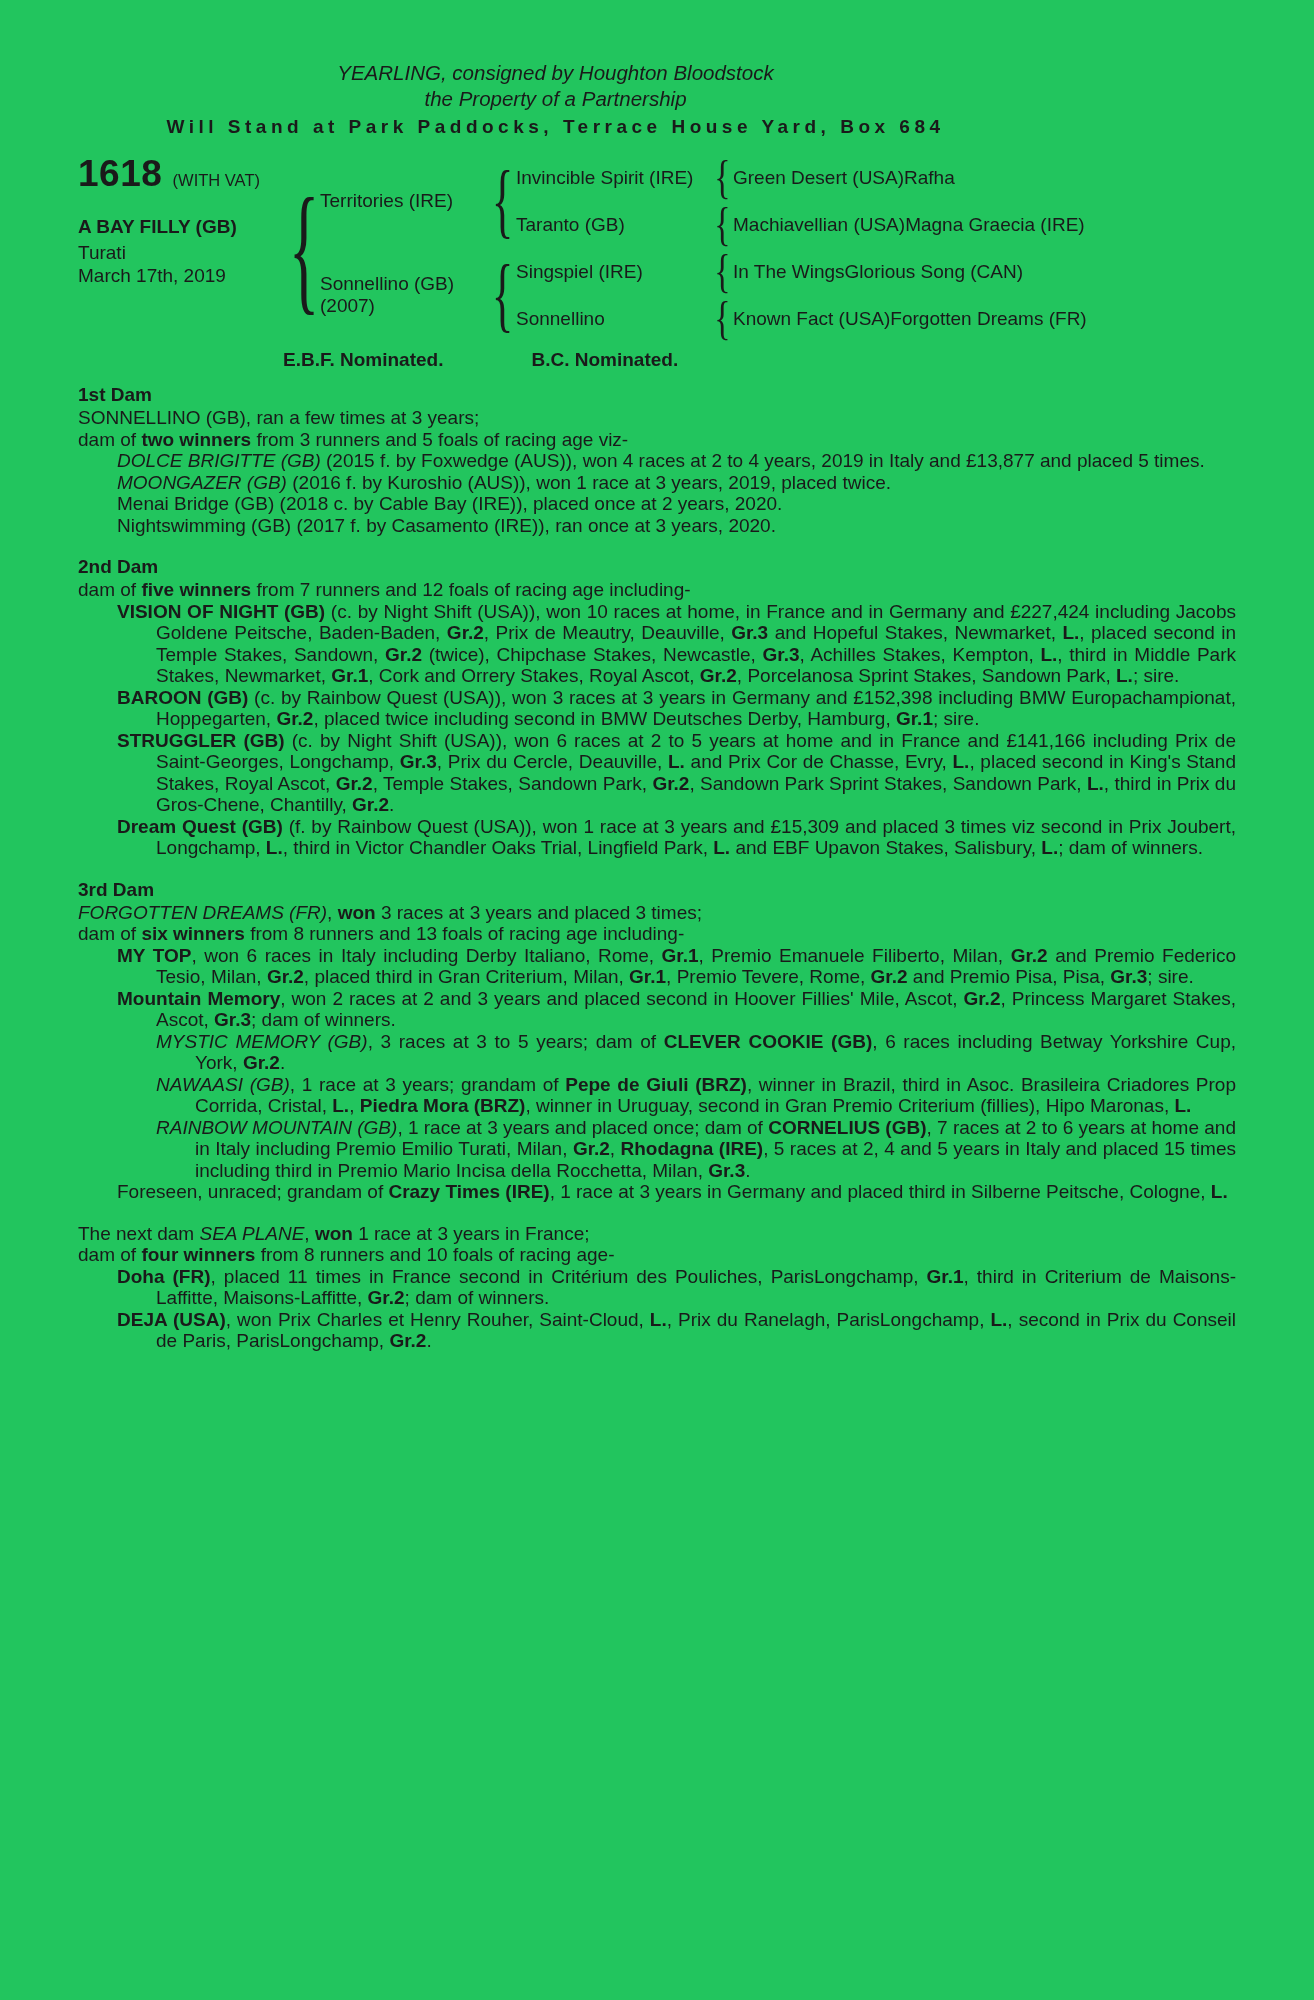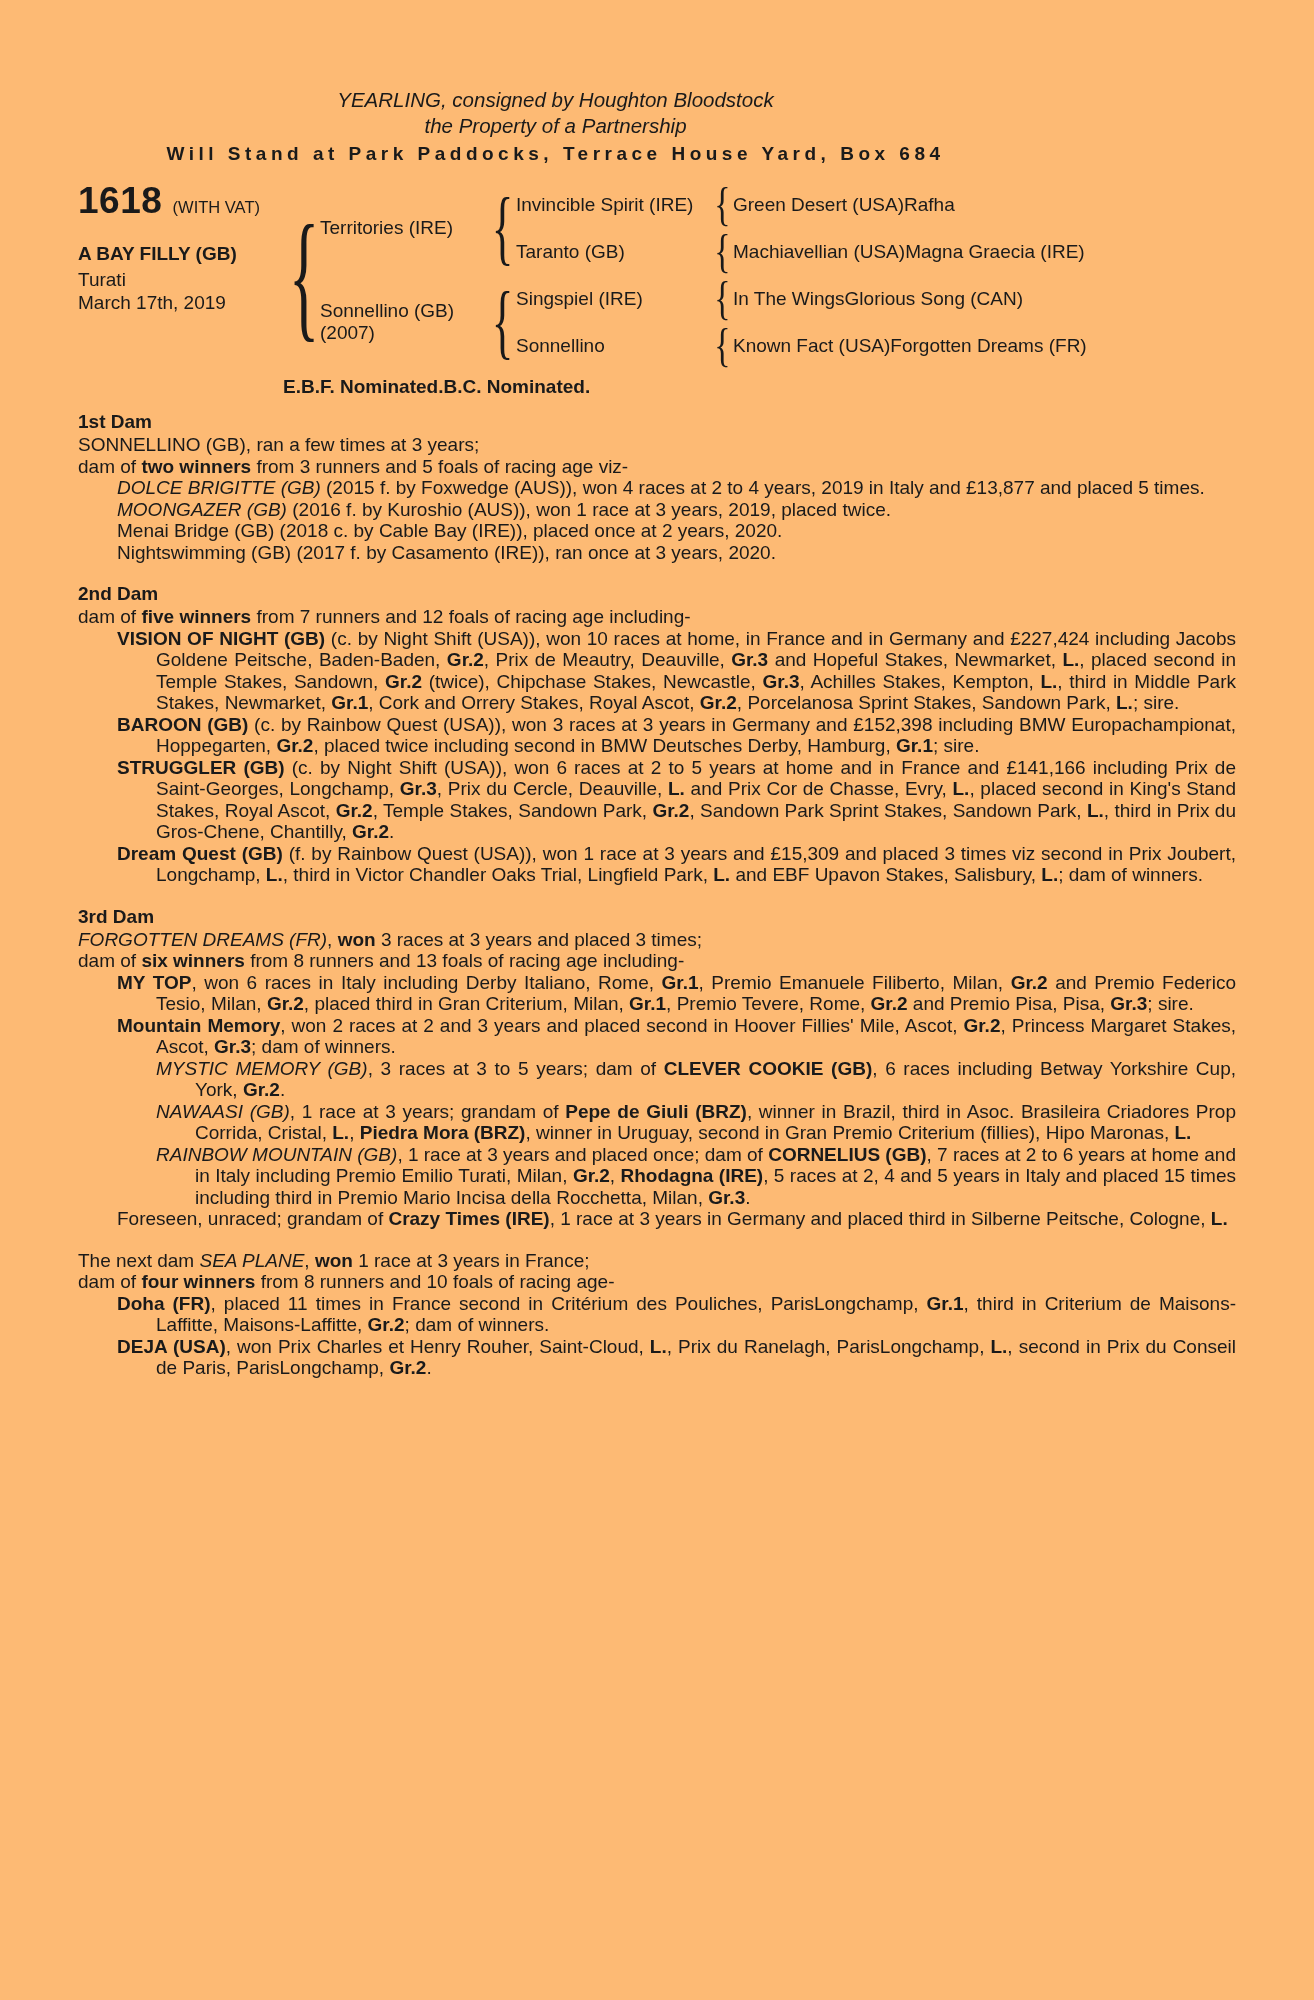--- a/index.html
+++ b/index.html
@@ -1,24 +1,24 @@
 <!DOCTYPE html>
 <html><head>
 <meta charset="utf-8">
 <style>
   * { margin:0; padding:0; box-sizing:border-box; }
   html,body { background:#ffffff; }
   .page {
     position:relative;
     width:1314px; height:2000px;
-    background:#fdba74;
+    background:#22c55e;
     color:#1a1a1a;
     font-family:"Liberation Sans","DejaVu Sans",sans-serif;
     font-size:19px; line-height:21.5px;
-    padding:87px 78px 0 78px;
+    padding:60px 78px 0 78px;
     overflow:hidden;
   }
 
   
   .header { width:955px; text-align:center; }
   .h-line1, .h-line2 { font-style:italic; font-size:20.5px; line-height:26px; }
   .h-line3 { font-weight:bold; font-size:19px; letter-spacing:4.5px; line-height:27px; margin-top:1px; white-space:nowrap; }
 
   
   .ped { display:flex; margin-top:14px; }
@@ -48,21 +48,21 @@
   .b-outer { width:32px; font-size:142px; }
   .b-outer span { transform:scaleX(0.45); }
   .b-g1 { width:26px; font-size:82px; }
   .b-g1 span { transform:scaleX(0.55); }
   .b-g2 { width:22px; font-size:47px; }
   .b-g2 span { transform:scaleX(0.72); }
 
   
   .noms { display:flex; margin-top:7px; font-weight:bold; font-size:19px; line-height:22px; }
   .nom-ebf { margin-left:205px; }
-  .nom-bc { }
+  .nom-bc { margin-left:88px; }
 
   
   .sections { }
   .section { margin-top:20px; }
   .section:first-child { margin-top:13px; }
   .sec-heading { font-weight:bold; font-size:19px; line-height:22px; margin-bottom:1px; }
   .para { text-align:justify; }
   .para .b { font-weight:bold; }
   .para .i { font-style:italic; }
 </style>

